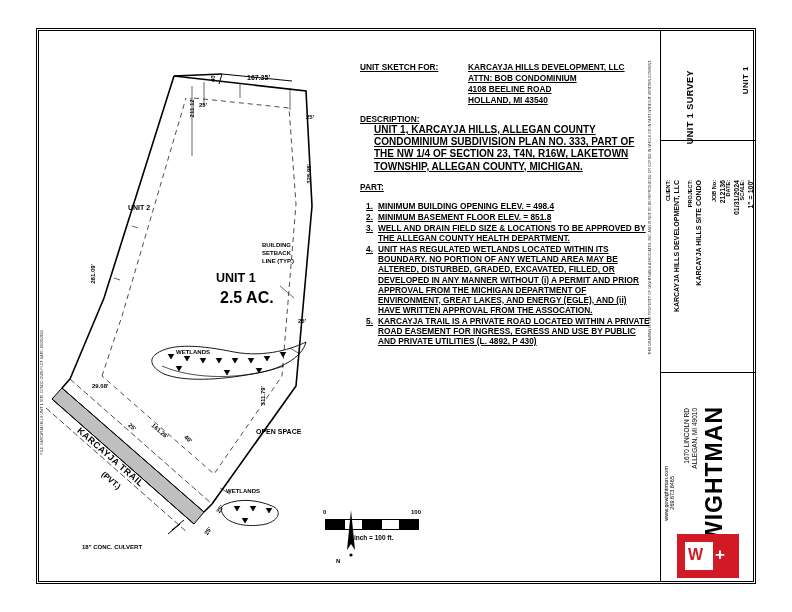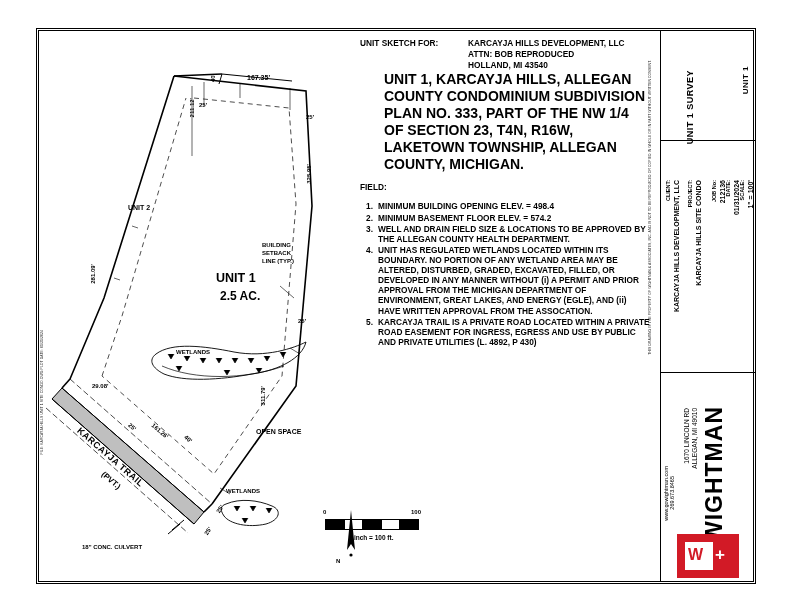--- a/index.html
+++ b/index.html
@@ -31,37 +31,37 @@
   .wm-logo{position:absolute;left:16px;top:132px;width:62px;height:44px;background:#d21a26;}
   .wm-logo-sq{position:absolute;left:8px;top:8px;width:28px;height:28px;background:#fff;}
   .wm-logo-w{position:absolute;left:11px;top:13px;font-size:16px;font-weight:bold;color:#d21a26;line-height:1;}
   .wm-logo-plus{position:absolute;left:38px;top:12px;font-size:17px;font-weight:bold;color:#fff;line-height:1;}
 
   
   .micro-right{position:absolute;left:648px;top:60px;font-size:3.4px;color:#222;letter-spacing:0.1px;}
   .micro-left{position:absolute;left:40px;top:330px;font-size:3.4px;color:#222;letter-spacing:0.1px;}
 
   
-  .txt-block{position:absolute;left:360px;top:38px;width:290px;}
+  .txt-block{position:absolute;left:360px;top:62px;width:290px;text-decoration:underline;}
   .row{display:flex;margin-bottom:1px;}
   .row .k{font-size:8.3px;font-weight:bold;width:108px;flex:0 0 108px;}
   .row .v{font-size:8.3px;font-weight:bold;}
   .hdr{font-size:8.3px;font-weight:bold;margin-top:9px;}
-  .para{font-size:14px;font-weight:bold;margin-left:24px;line-height:1.22;}
+  .para{font-size:10px;font-weight:bold;margin-left:14px;line-height:1.22;}
   .notes{margin-top:9px;}
   .note{display:flex;font-size:8.3px;font-weight:bold;line-height:1.22;margin-bottom:1px;}
   .note .num{width:18px;flex:0 0 18px;text-align:right;padding-right:5px;box-sizing:border-box;}
   .note .body{flex:1;}
 
   
   .draw{position:absolute;left:44px;top:36px;width:310px;height:540px;}
   .lbl{position:absolute;font-size:7px;font-weight:bold;white-space:nowrap;}
   .lbl-sm{position:absolute;font-size:6px;font-weight:bold;white-space:nowrap;}
   .unit1{position:absolute;font-size:12.5px;font-weight:bold;}
-  .unit1ac{position:absolute;font-size:12px;font-weight:bold;}
+  .unit1ac{position:absolute;font-size:16px;font-weight:bold;}
 
   
   .scalebar{position:absolute;left:325px;top:519px;width:100px;}
   .sb-row{display:flex;height:9px;border:1px solid #000;width:92px;}
   .sb-cell{flex:1;border-right:1px solid #000;}
   .sb-cell:last-child{border-right:none;}
   .sb-fill{background:#000;}
   .sb-txt{font-size:6.5px;font-weight:bold;margin-top:4px;text-align:center;width:92px;}
   .sb-end{position:absolute;font-size:6px;font-weight:bold;top:-10px;}
 
@@ -118,38 +118,43 @@
     </div>
   </div>
 
   <div class="txt-block">
     <div class="row">
       <div class="k">UNIT SKETCH FOR:</div>
       <div class="v">KARCAYJA HILLS DEVELOPMENT, LLC</div>
     </div>
     <div class="row">
       <div class="k"></div>
-      <div class="v">ATTN: BOB REPRODUCED</div>
+      <div class="v">ATTN: BOB CONDOMINIUM</div>
+    </div>
+    <div class="row">
+      <div class="k"></div>
+      <div class="v">4108 BEELINE ROAD</div>
     </div>
     <div class="row">
       <div class="k"></div>
       <div class="v">HOLLAND, MI 43540</div>
     </div>
 
+    <div class="hdr">DESCRIPTION:</div>
     <div class="para">UNIT 1, KARCAYJA HILLS, ALLEGAN COUNTY CONDOMINIUM SUBDIVISION PLAN NO. 333, PART OF THE NW 1/4 OF SECTION 23, T4N, R16W, LAKETOWN TOWNSHIP, ALLEGAN COUNTY, MICHIGAN.</div>
 
-    <div class="hdr">FIELD:</div>
+    <div class="hdr">PART:</div>
     <div class="notes">
       <div class="note">
         <div class="num">1.</div>
         <div class="body">MINIMUM BUILDING OPENING ELEV. = 498.4</div>
       </div>
       <div class="note">
         <div class="num">2.</div>
-        <div class="body">MINIMUM BASEMENT FLOOR ELEV. = 574.2</div>
+        <div class="body">MINIMUM BASEMENT FLOOR ELEV. = 851.8</div>
       </div>
       <div class="note">
         <div class="num">3.</div>
         <div class="body">WELL AND DRAIN FIELD SIZE &amp; LOCATIONS TO BE APPROVED BY THE ALLEGAN COUNTY HEALTH DEPARTMENT.</div>
       </div>
       <div class="note">
         <div class="num">4.</div>
         <div class="body">UNIT HAS REGULATED WETLANDS LOCATED WITHIN ITS BOUNDARY. NO PORTION OF ANY WETLAND AREA MAY BE ALTERED, DISTURBED, GRADED, EXCAVATED, FILLED, OR DEVELOPED IN ANY MANNER WITHOUT (i) A PERMIT AND PRIOR APPROVAL FROM THE MICHIGAN DEPARTMENT OF ENVIRONMENT, GREAT LAKES, AND ENERGY (EGLE), AND (ii) HAVE WRITTEN APPROVAL FROM THE ASSOCATION.</div>
       </div>
       <div class="note">

